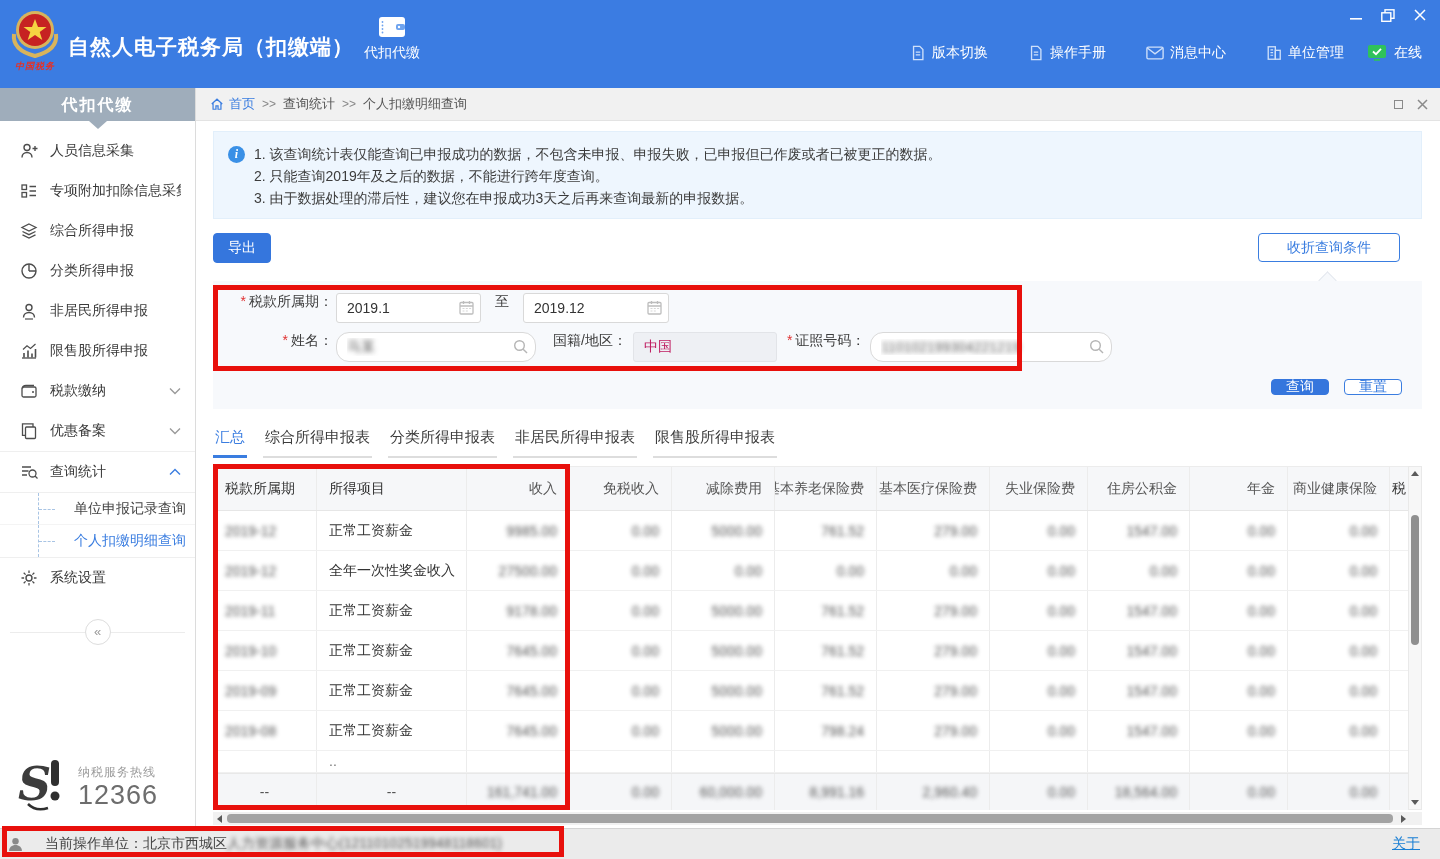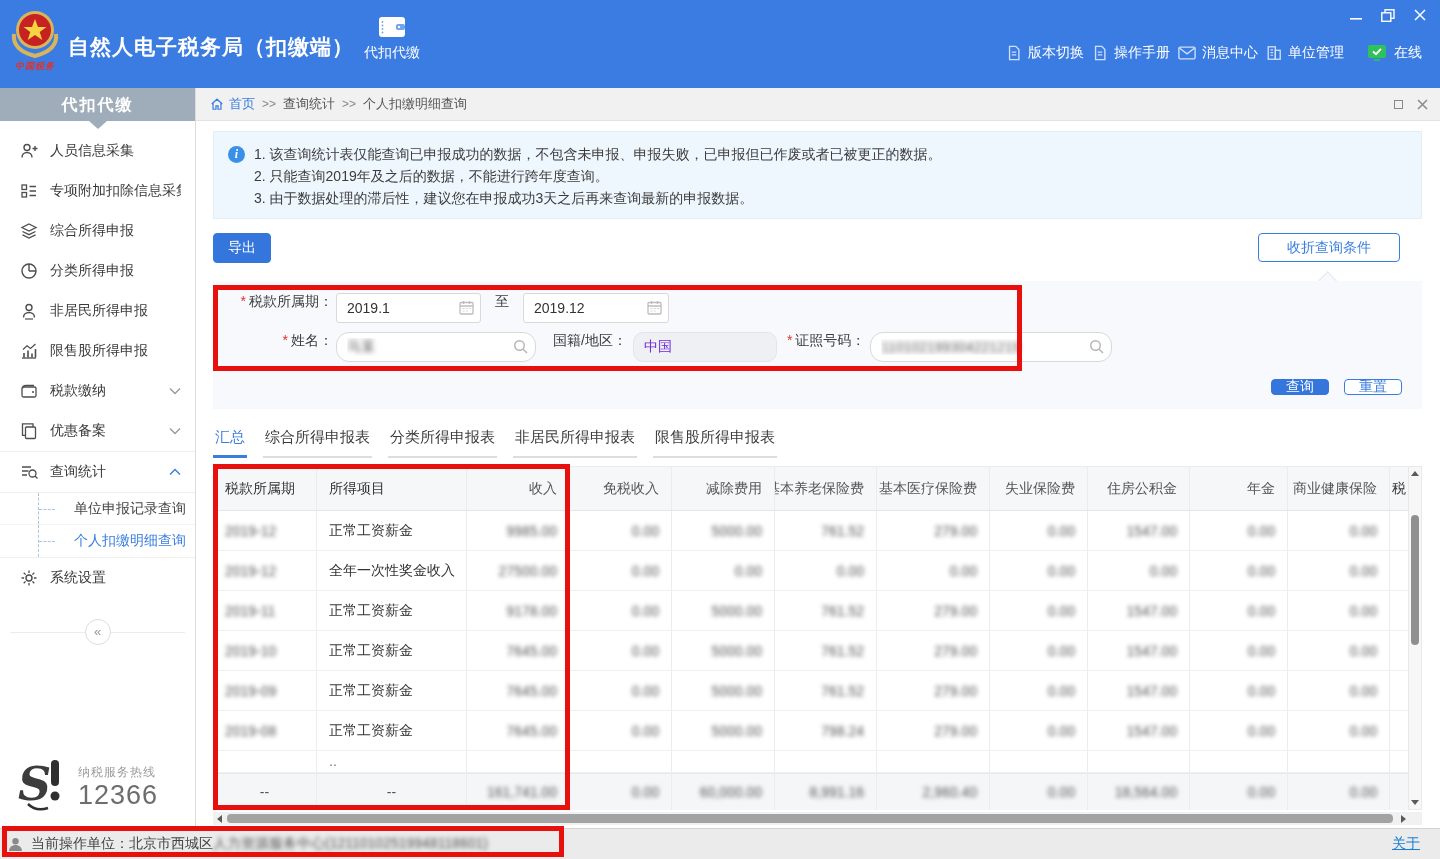--- a/index.html
+++ b/index.html
@@ -7,21 +7,21 @@
   body { font-family:"Liberation Sans","DejaVu Sans",sans-serif; font-size:14px; color:#333; background:#fff; }
   #app { position:relative; width:1440px; height:859px; overflow:hidden; background:#fff; }
 
   
   .app-header { position:relative; height:88px; background:#3b7ce2; color:#fff; }
   .emblem { position:absolute; left:7px; top:8px; width:56px; height:72px; }
   .emblem-caption { position:absolute; left:0; top:52px; width:56px; text-align:center; font-size:9px; font-style:italic; font-weight:bold; color:#e63024; letter-spacing:1px; white-space:nowrap; }
   .app-title { position:absolute; left:68px; top:33px; font-size:21px; font-weight:bold; letter-spacing:1px; }
   .top-tab { position:absolute; left:348px; top:14px; width:88px; text-align:center; cursor:pointer; }
   .top-tab .tab-label { display:block; margin-top:4px; font-size:14px; }
-  .top-menu { position:absolute; right:96px; top:44px; display:flex; gap:8px; align-items:center; }
+  .top-menu { position:absolute; right:96px; top:44px; display:flex; gap:40px; align-items:center; }
   .menu-item { display:flex; align-items:center; gap:6px; font-size:14px; color:#fff; cursor:pointer; white-space:nowrap; }
   .menu-item svg { display:block; }
   .online-item { position:absolute; right:18px; top:44px; display:flex; align-items:center; gap:7px; font-size:14px; }
   .win-controls { position:absolute; right:12px; top:6px; display:flex; gap:16px; align-items:center; height:18px; }
   .win-btn { width:16px; height:16px; display:flex; align-items:center; justify-content:center; color:#fff; font-size:14px; cursor:pointer; }
 
   
   .main-row { display:flex; height:740px; }
   .sidebar { position:relative; width:196px; flex:none; background:#fff; border-right:1px solid #dcdcdc; }
   .content { position:relative; flex:1; background:#fff; overflow:hidden; }
@@ -72,21 +72,21 @@
   .filter-panel { position:relative; margin:18px 18px 0 17px; height:128px; background:#f7f9fc; }
   .notch { position:absolute; top:-7px; right:88px; width:13px; height:13px; background:#f7f9fc; border-left:1px solid #e4e8ee; border-top:1px solid #e4e8ee; transform:rotate(45deg); }
   .f-row { position:absolute; left:0; right:0; display:flex; align-items:flex-start; }
   .f-row1 { top:12px; }
   .f-row2 { top:51px; }
   .f-label { font-size:14px; color:#3c3c3c; text-align:right; white-space:nowrap; }
   .req { color:#e03131; margin-right:3px; }
   .f-input { position:relative; }
   .f-input input { width:100%; height:30px; border:1px solid #d9d9d9; border-radius:3px; background:#fff; padding:0 28px 0 10px; font-size:14px; color:#333; font-family:inherit; outline:none; }
   .f-input .in-icon { position:absolute; right:7px; top:7px; }
-  .f-input.disabled input { background:#eef0f4; border-color:#e2e4e8; color:#6d28d9; padding-right:10px;border-radius:10px; }
+  .f-input.disabled input { background:#eef0f4; border-color:#e2e4e8; color:#be185d; padding-right:10px; }
   .f-actions { position:absolute; right:20px; bottom:14px; display:flex; gap:15px; }
   .f-actions .btn { width:58px; height:16px; font-size:14px; }
   .rdt-input input { color:transparent; text-shadow:0 0 5px rgba(80,80,80,.95);border-radius:13px; }
 
   
   .tabs { display:flex; margin:17px 18px 0 17px; gap:16px; height:32px; align-items:flex-end; }
   .tab { padding:0 2px 9px; font-size:15px; color:#3c3c3c; border-bottom:2px solid #ddd; cursor:pointer; white-space:nowrap; }
   .tab.active { color:#3a7de0; border-bottom:3px solid #3a7de0; padding-bottom:8px; }
 
   
@@ -116,21 +116,21 @@
   .hscroll { position:relative; margin:2px 18px 0 17px; width:1209px; height:13px; background:#f1f1f1; }
   .harrow { position:absolute; top:0; width:13px; height:13px; display:flex; align-items:center; justify-content:center; cursor:pointer; }
   .harrow.left { left:0; } .harrow.right { right:12px; }
   .tri-left { width:0; height:0; border-top:4px solid transparent; border-bottom:4px solid transparent; border-right:5px solid #5a5a5a; }
   .tri-right { width:0; height:0; border-top:4px solid transparent; border-bottom:4px solid transparent; border-left:5px solid #5a5a5a; }
   .hthumb { position:absolute; left:14px; top:2px; width:1166px; height:9px; background:#a3a3a3; border-radius:4px; cursor:pointer; }
 
   
   .status-bar { position:absolute; left:0; bottom:0; width:1440px; height:31px; background:#ebebeb; border-top:1px solid #d4d4d4; display:flex; align-items:center; padding:0 20px 0 8px; font-size:14px; color:#444; }
   .status-bar .about { margin-left:auto; color:#1a7fd4; text-decoration:underline; cursor:pointer; }
-  .status-text { margin-left:8px; white-space:nowrap; }
+  .status-text { margin-left:22px; white-space:nowrap; }
 
   
   .anno { position:absolute; border:5px solid #e8100c; pointer-events:none; z-index:60; }
   .anno-filters { left:213px; top:285px; width:809px; height:86px; }
   .anno-table { left:213px; top:464px; width:357px; height:346px; }
   .anno-status { left:2px; top:826px; width:562px; height:31px; }
 
   svg { display:block; }
 </style>
 </head>

